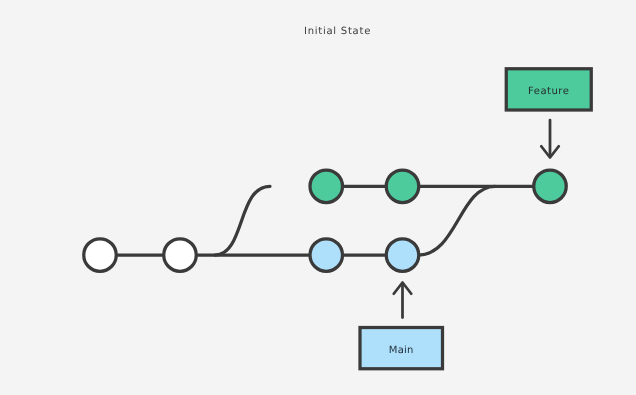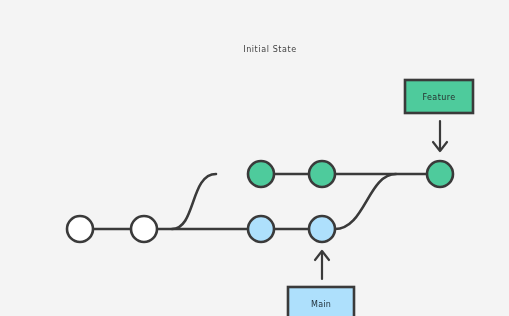--- a/index.html
+++ b/index.html
@@ -13,21 +13,20 @@
     font-family: "DejaVu Sans", sans-serif;
     overflow: hidden;
     position: relative;
   }
   #diagram-root {
     position: absolute;
     left: 0;
     top: 0;
     width: 509px;
     height: 232px;
-    margin-top: 25px;
   }
   .diagram-svg {
     display: block;
     width: 509px;
     height: 316px;
   }
   .title-text {
     font-family: "DejaVu Sans", sans-serif;
     font-size: 8px;
     fill: #3f3f3f;

